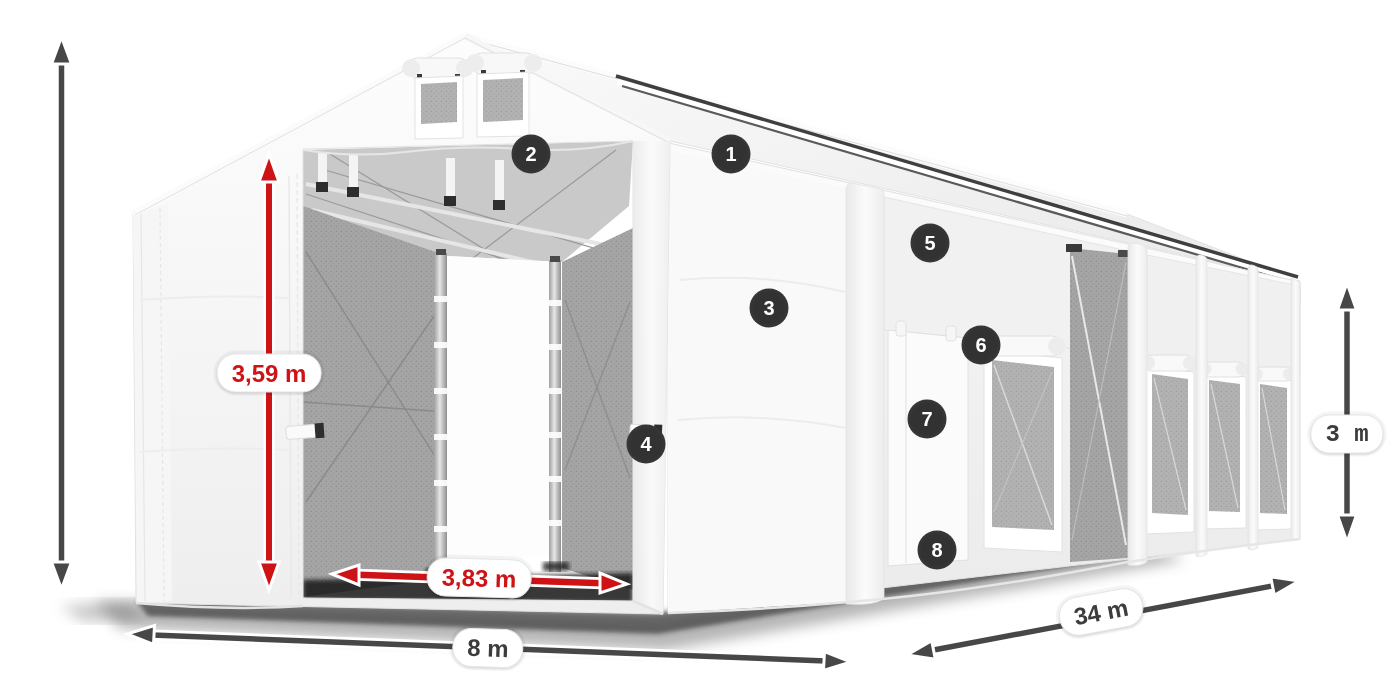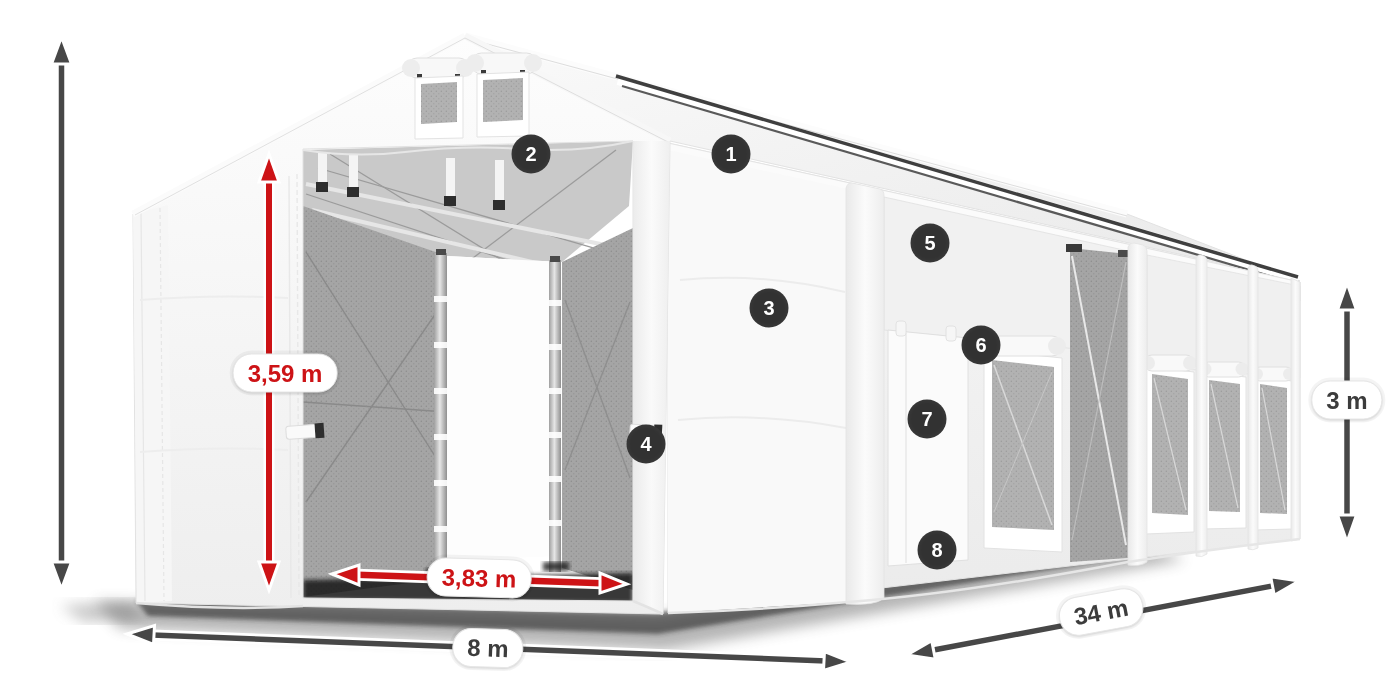--- a/index.html
+++ b/index.html
@@ -313,25 +313,25 @@
 
     <g>
       <line x1="1347" y1="304" x2="1347" y2="520" stroke="#ffffff" stroke-width="11"></line>
       <line x1="1347" y1="304" x2="1347" y2="520" stroke="#474747" stroke-width="5.5"></line>
       <path d="M1347,283 L1337.5,310 L1356.5,310 Z" fill="#474747" stroke="#ffffff" stroke-width="3"></path>
       <path d="M1347,542 L1337.5,515 L1356.5,515 Z" fill="#474747" stroke="#ffffff" stroke-width="3"></path>
     </g>
   </g>
 </svg>
 
-<div class="pill red" style="left:285px;top:373px;">3,59 m</div>
+<div class="pill red" style="left:269px;top:373px;">3,59 m</div>
 <div class="pill red" style="left:479px;top:578px;transform:translate(-50%,-50%) rotate(1.6deg);">3,83 m</div>
 <div class="pill" style="left:488px;top:648px;transform:translate(-50%,-50%) rotate(2deg);">8 m</div>
 <div class="pill" style="left:1101px;top:612px;transform:translate(-50%,-50%) rotate(-10.5deg);">34 m</div>
-<div class="pill" style="left:1347px;top:400px;">3 m</div>
+<div class="pill" style="left:1347px;top:434px;font-family:Liberation Mono, monospace;">3 m</div>
 
 <div class="badge" style="left:731px;top:154px;">1</div>
 <div class="badge" style="left:531px;top:154px;">2</div>
 <div class="badge" style="left:769px;top:308px;">3</div>
 <div class="badge" style="left:646px;top:444px;">4</div>
 <div class="badge" style="left:930px;top:243px;">5</div>
 <div class="badge" style="left:981px;top:345px;">6</div>
 <div class="badge" style="left:927px;top:419px;">7</div>
 <div class="badge" style="left:937px;top:550px;">8</div>
 

